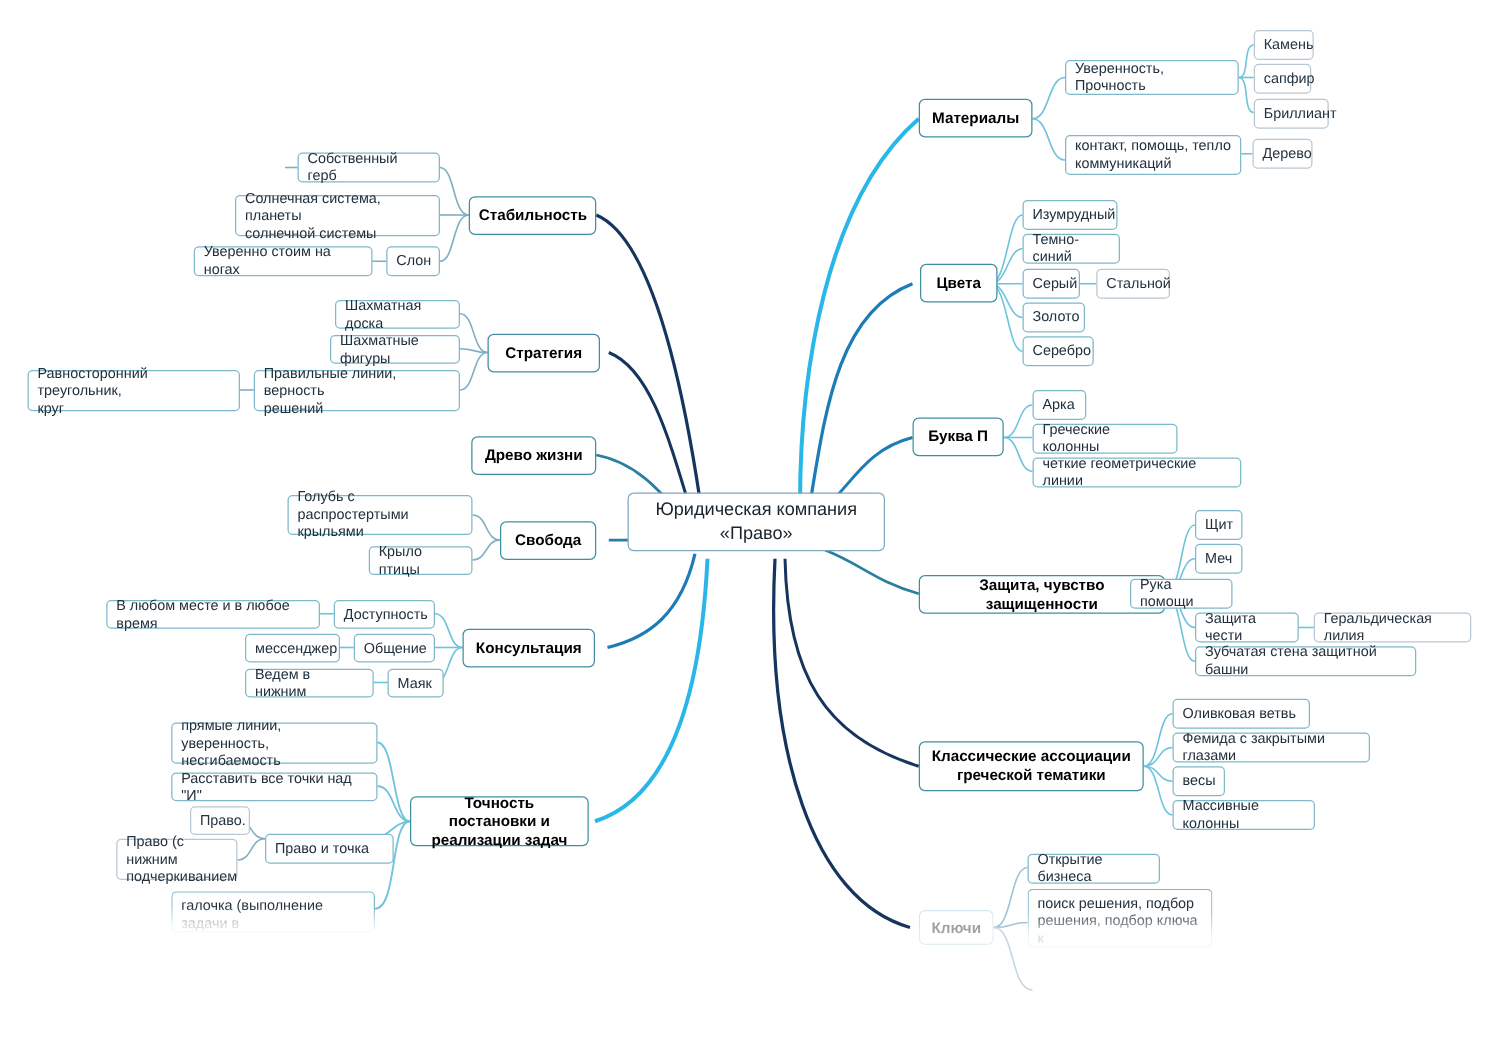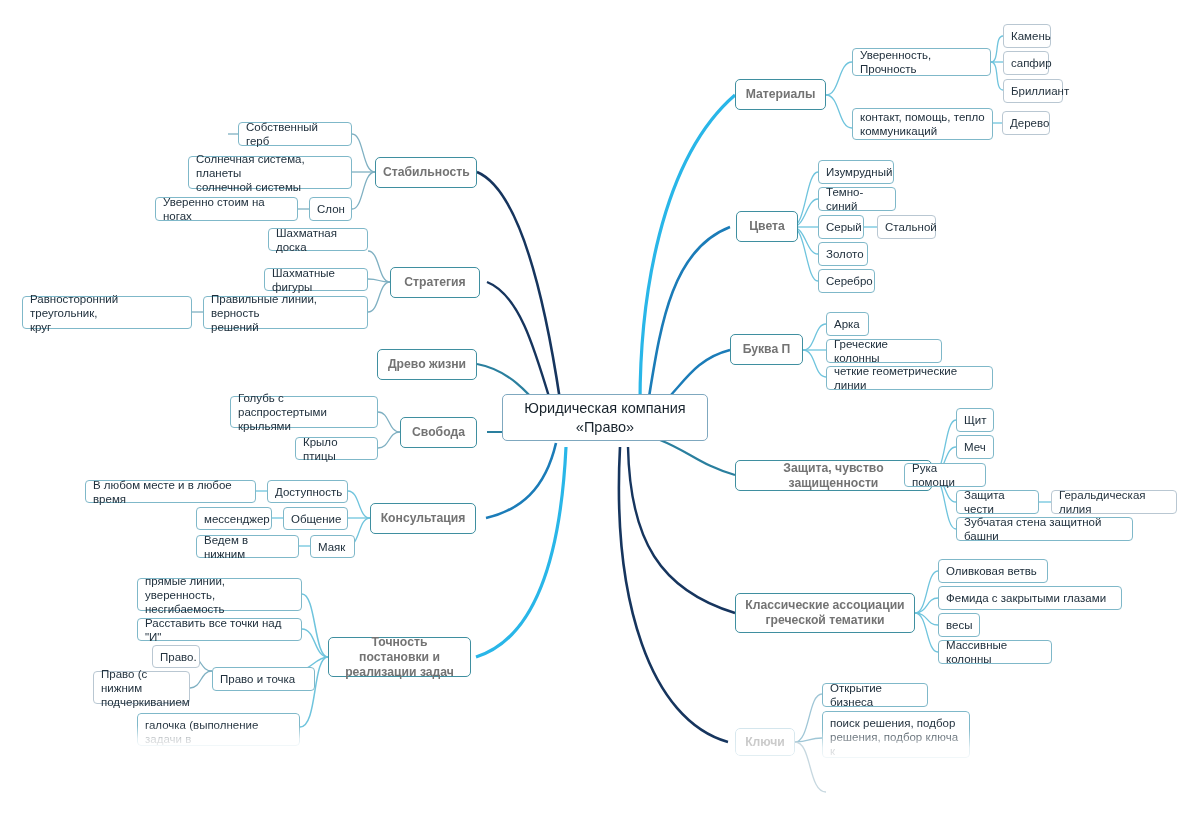--- a/index.html
+++ b/index.html
@@ -38,21 +38,21 @@
     box-shadow:0 0 0 0 transparent;
   }
   .node.lvl1{
     border:1.6px solid #3f8fa0;
     border-radius:5px;
     font-weight:bold;
     font-size:12.2px;
     line-height:15px;
     justify-content:center;
     text-align:center;
-    color:#737373;
+    color:#000000;
   }
   .node.lvl2{
     border:1px solid #7fb8c9;
     color:#20303d;
   }
   .node.lvl3{
     border:1px solid #b9c7d2;
     color:#24333f;
   }
   .node.faded{
@@ -249,21 +249,21 @@
     <span class="txt">Зубчатая стена защитной башни</span>
   </div>
 
   <div class="node lvl1" style="left:735px;top:593px;width:180px;height:40px;">
     <span class="txt">Классические ассоциации
 греческой тематики</span>
   </div>
   <div class="node lvl2" style="left:938px;top:559px;width:110px;height:24px;">
     <span class="txt">Оливковая ветвь</span>
   </div>
-  <div class="node lvl2" style="left:938px;top:586px;width:184px;height:24px;">
+  <div class="node lvl2" style="left:938px;top:586px;width:158px;height:24px;">
     <span class="txt">Фемида с закрытыми глазами</span>
   </div>
   <div class="node lvl2" style="left:938px;top:613px;width:42px;height:24px;">
     <span class="txt">весы</span>
   </div>
   <div class="node lvl2" style="left:938px;top:640px;width:114px;height:24px;">
     <span class="txt">Массивные колонны</span>
   </div>
 
   <div class="node lvl1 faded-label" style="left:735px;top:728px;width:60px;height:28px;border-color:#9fc6d6;">
@@ -291,21 +291,21 @@
   <div class="node lvl2" style="left:309px;top:197px;width:43px;height:24px;">
     <span class="txt">Слон</span>
   </div>
   <div class="node lvl2" style="left:155px;top:197px;width:143px;height:24px;">
     <span class="txt">Уверенно стоим на ногах</span>
   </div>
 
   <div class="node lvl1" style="left:390px;top:267px;width:90px;height:31px;">
     <span class="txt">Стратегия</span>
   </div>
-  <div class="node lvl2" style="left:268px;top:228px;width:100px;height:23px;">
+  <div class="node lvl2" style="left:268px;top:240px;width:100px;height:23px;">
     <span class="txt">Шахматная доска</span>
   </div>
   <div class="node lvl2" style="left:264px;top:268px;width:104px;height:23px;">
     <span class="txt">Шахматные фигуры</span>
   </div>
   <div class="node lvl2" style="left:203px;top:296px;width:165px;height:33px;">
     <span class="txt">Правильные линии, верность
 решений</span>
   </div>
   <div class="node lvl2" style="left:22px;top:296px;width:170px;height:33px;">

